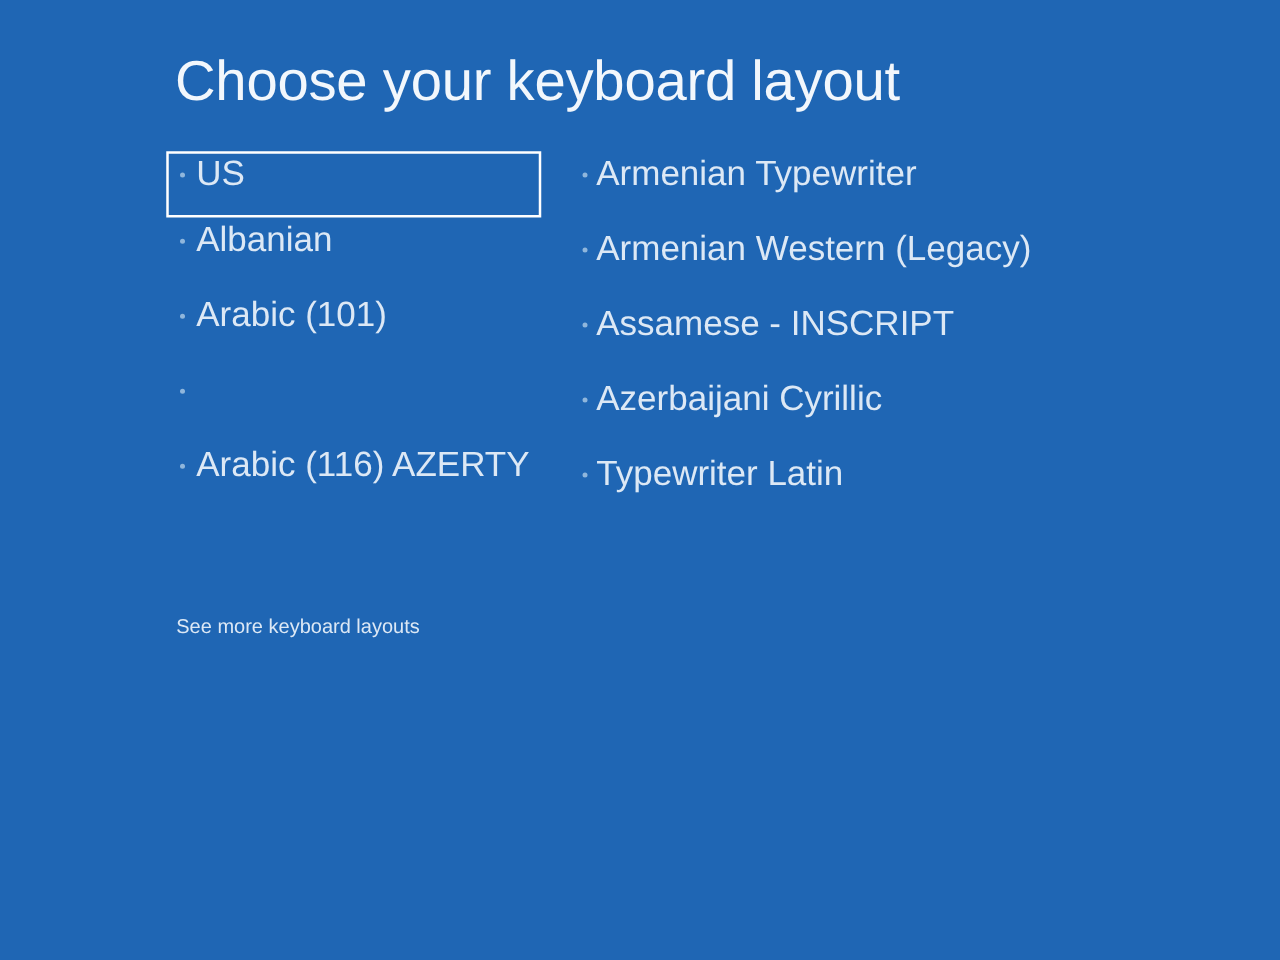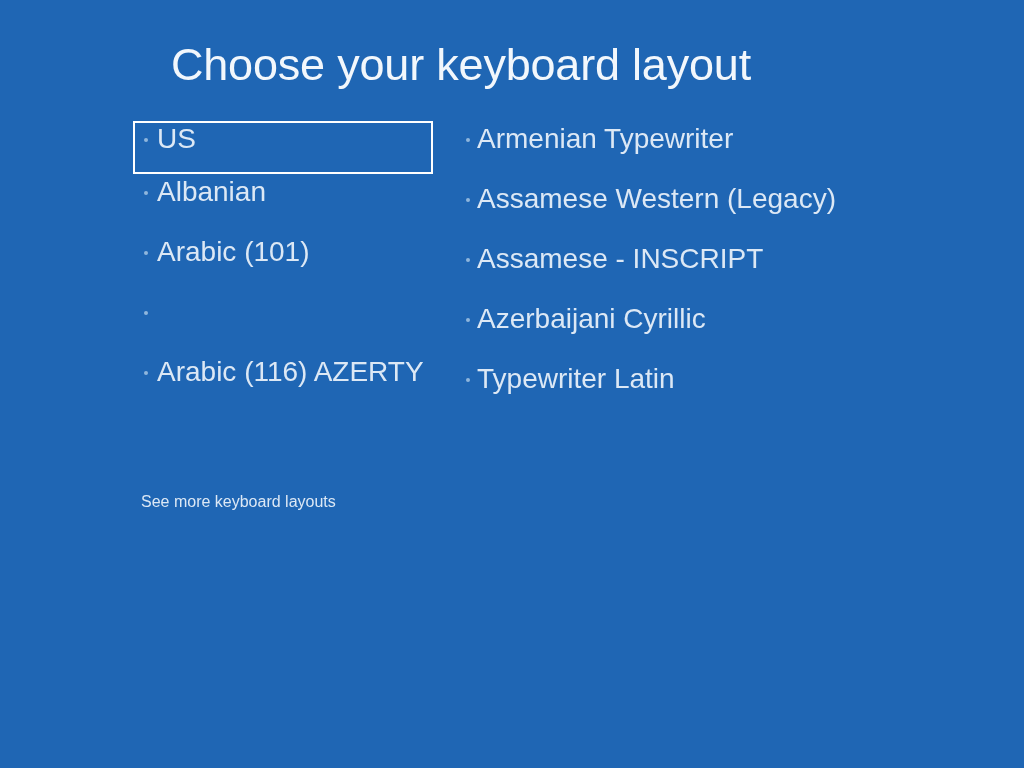--- a/index.html
+++ b/index.html
@@ -25,21 +25,20 @@
   #page-title {
     position: absolute;
     left: 140px;
     top: 38px;
     font-size: 45px;
     font-weight: 300;
     letter-spacing: -0.2px;
     color: #F2F7FC;
     line-height: 54px;
     white-space: nowrap;
-    margin-left: 31px;
   }
   
   .layout-column {
     position: absolute;
     top: 121px;
   }
   #column-left  { left: 133px; width: 300px; }
   #column-right { left: 460px; width: 320px; }
 
   .layout-item {
@@ -123,21 +122,21 @@
       </div>
     </div>
 
   <div class="layout-column" id="column-right">
       <div class="layout-item">
         <span class="bullet"></span>
         <span class="item-label">Armenian Typewriter</span>
       </div>
       <div class="layout-item">
         <span class="bullet"></span>
-        <span class="item-label">Assamese Western (Legacy)</span>
+        <span class="item-label">Armenian Western (Legacy)</span>
       </div>
       <div class="layout-item">
         <span class="bullet"></span>
         <span class="item-label">Assamese - INSCRIPT</span>
       </div>
       <div class="layout-item">
         <span class="bullet"></span>
         <span class="item-label">Azerbaijani Cyrillic</span>
       </div>
       <div class="layout-item">

